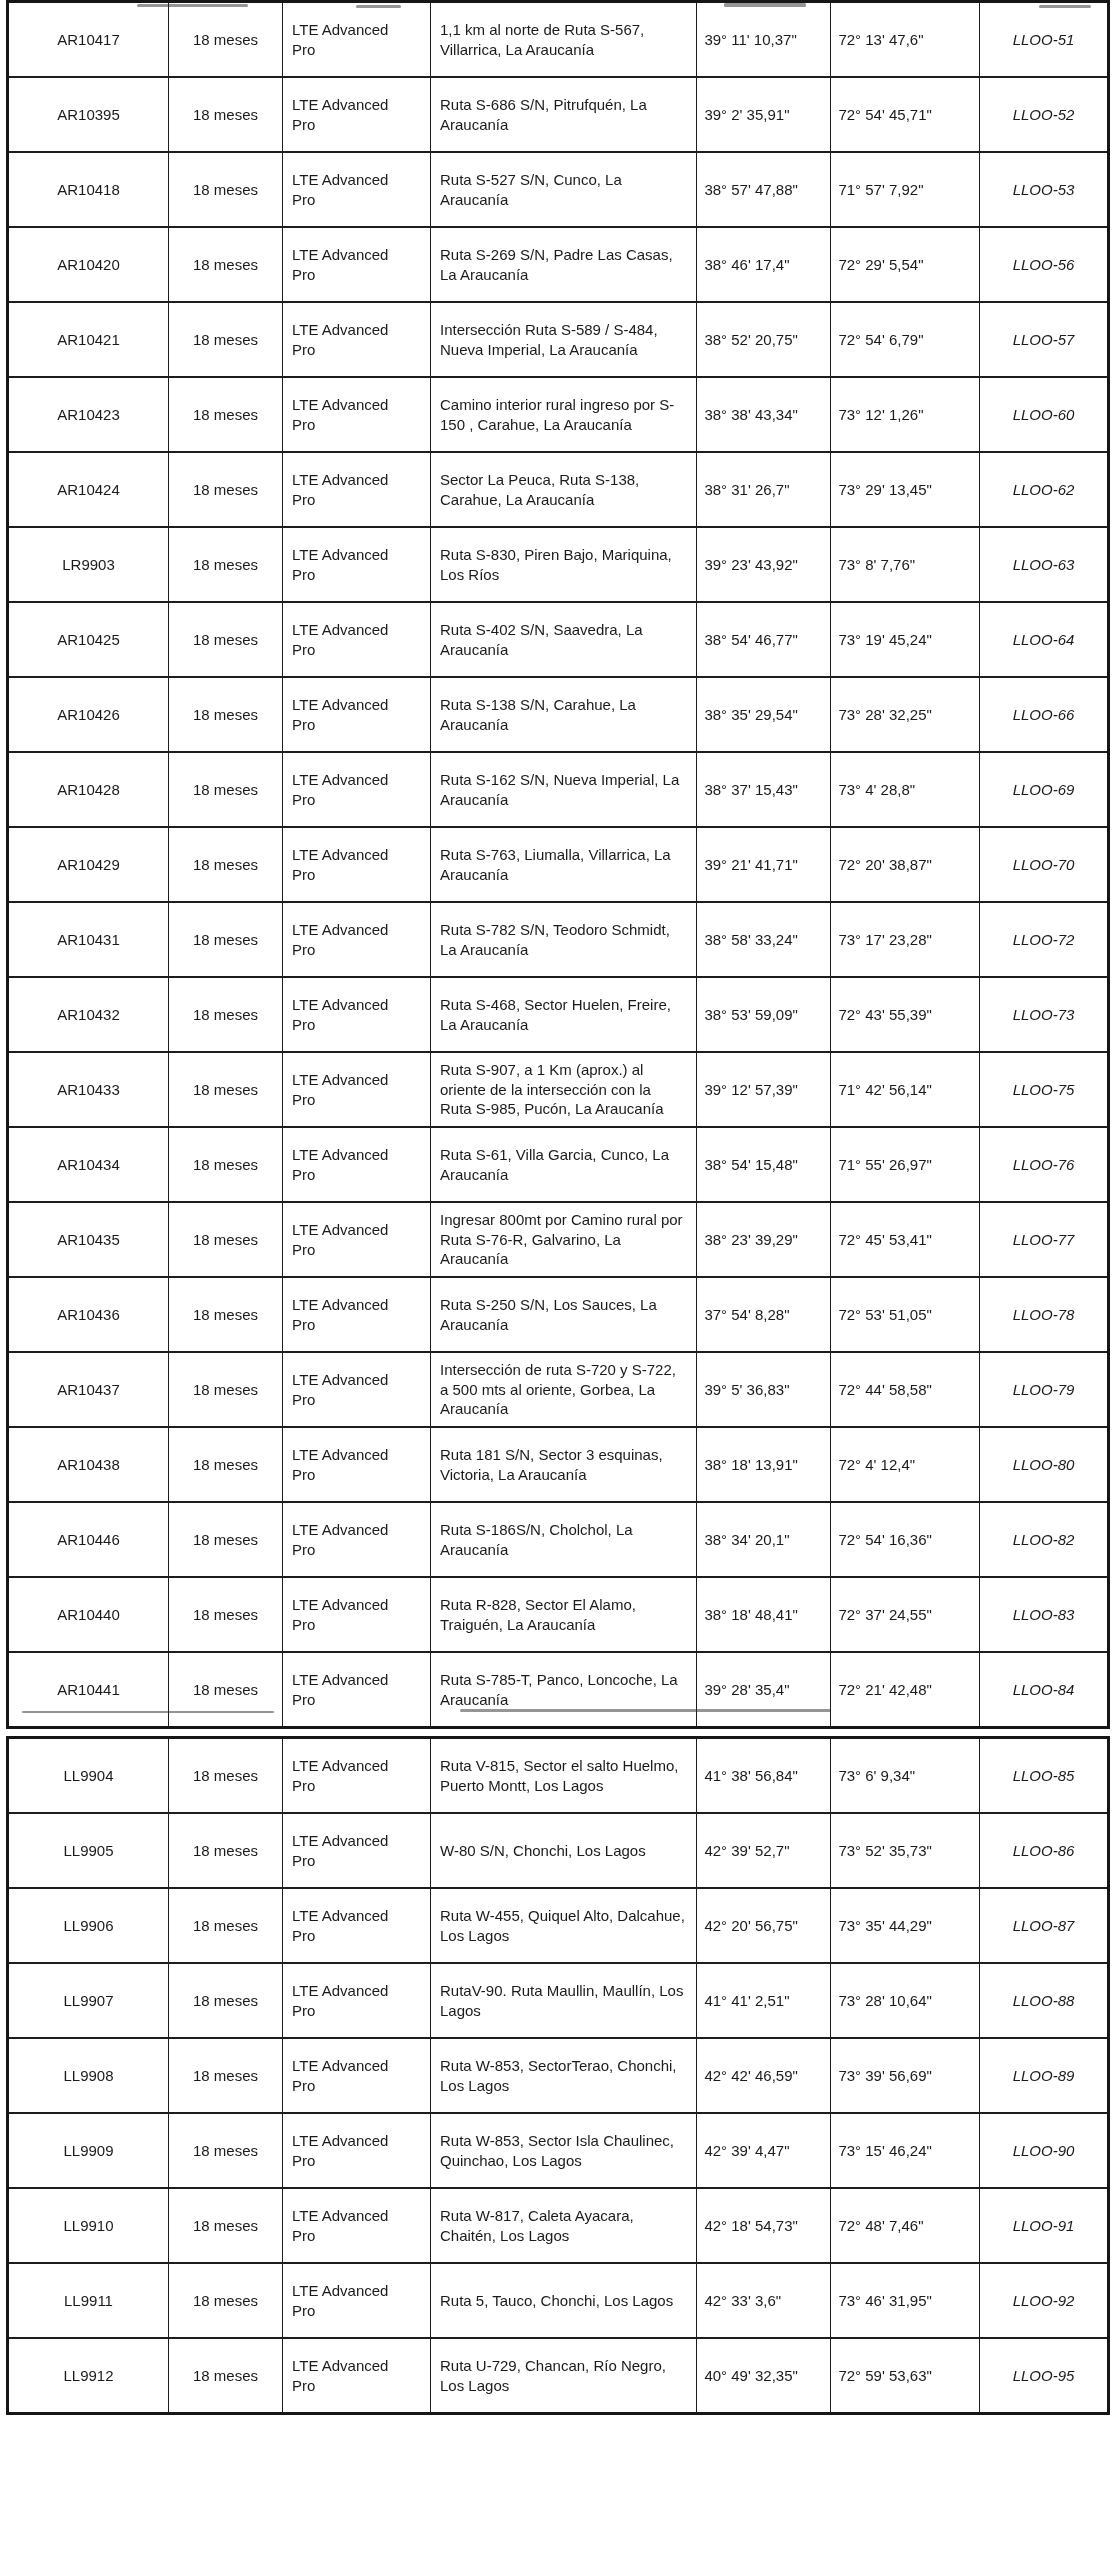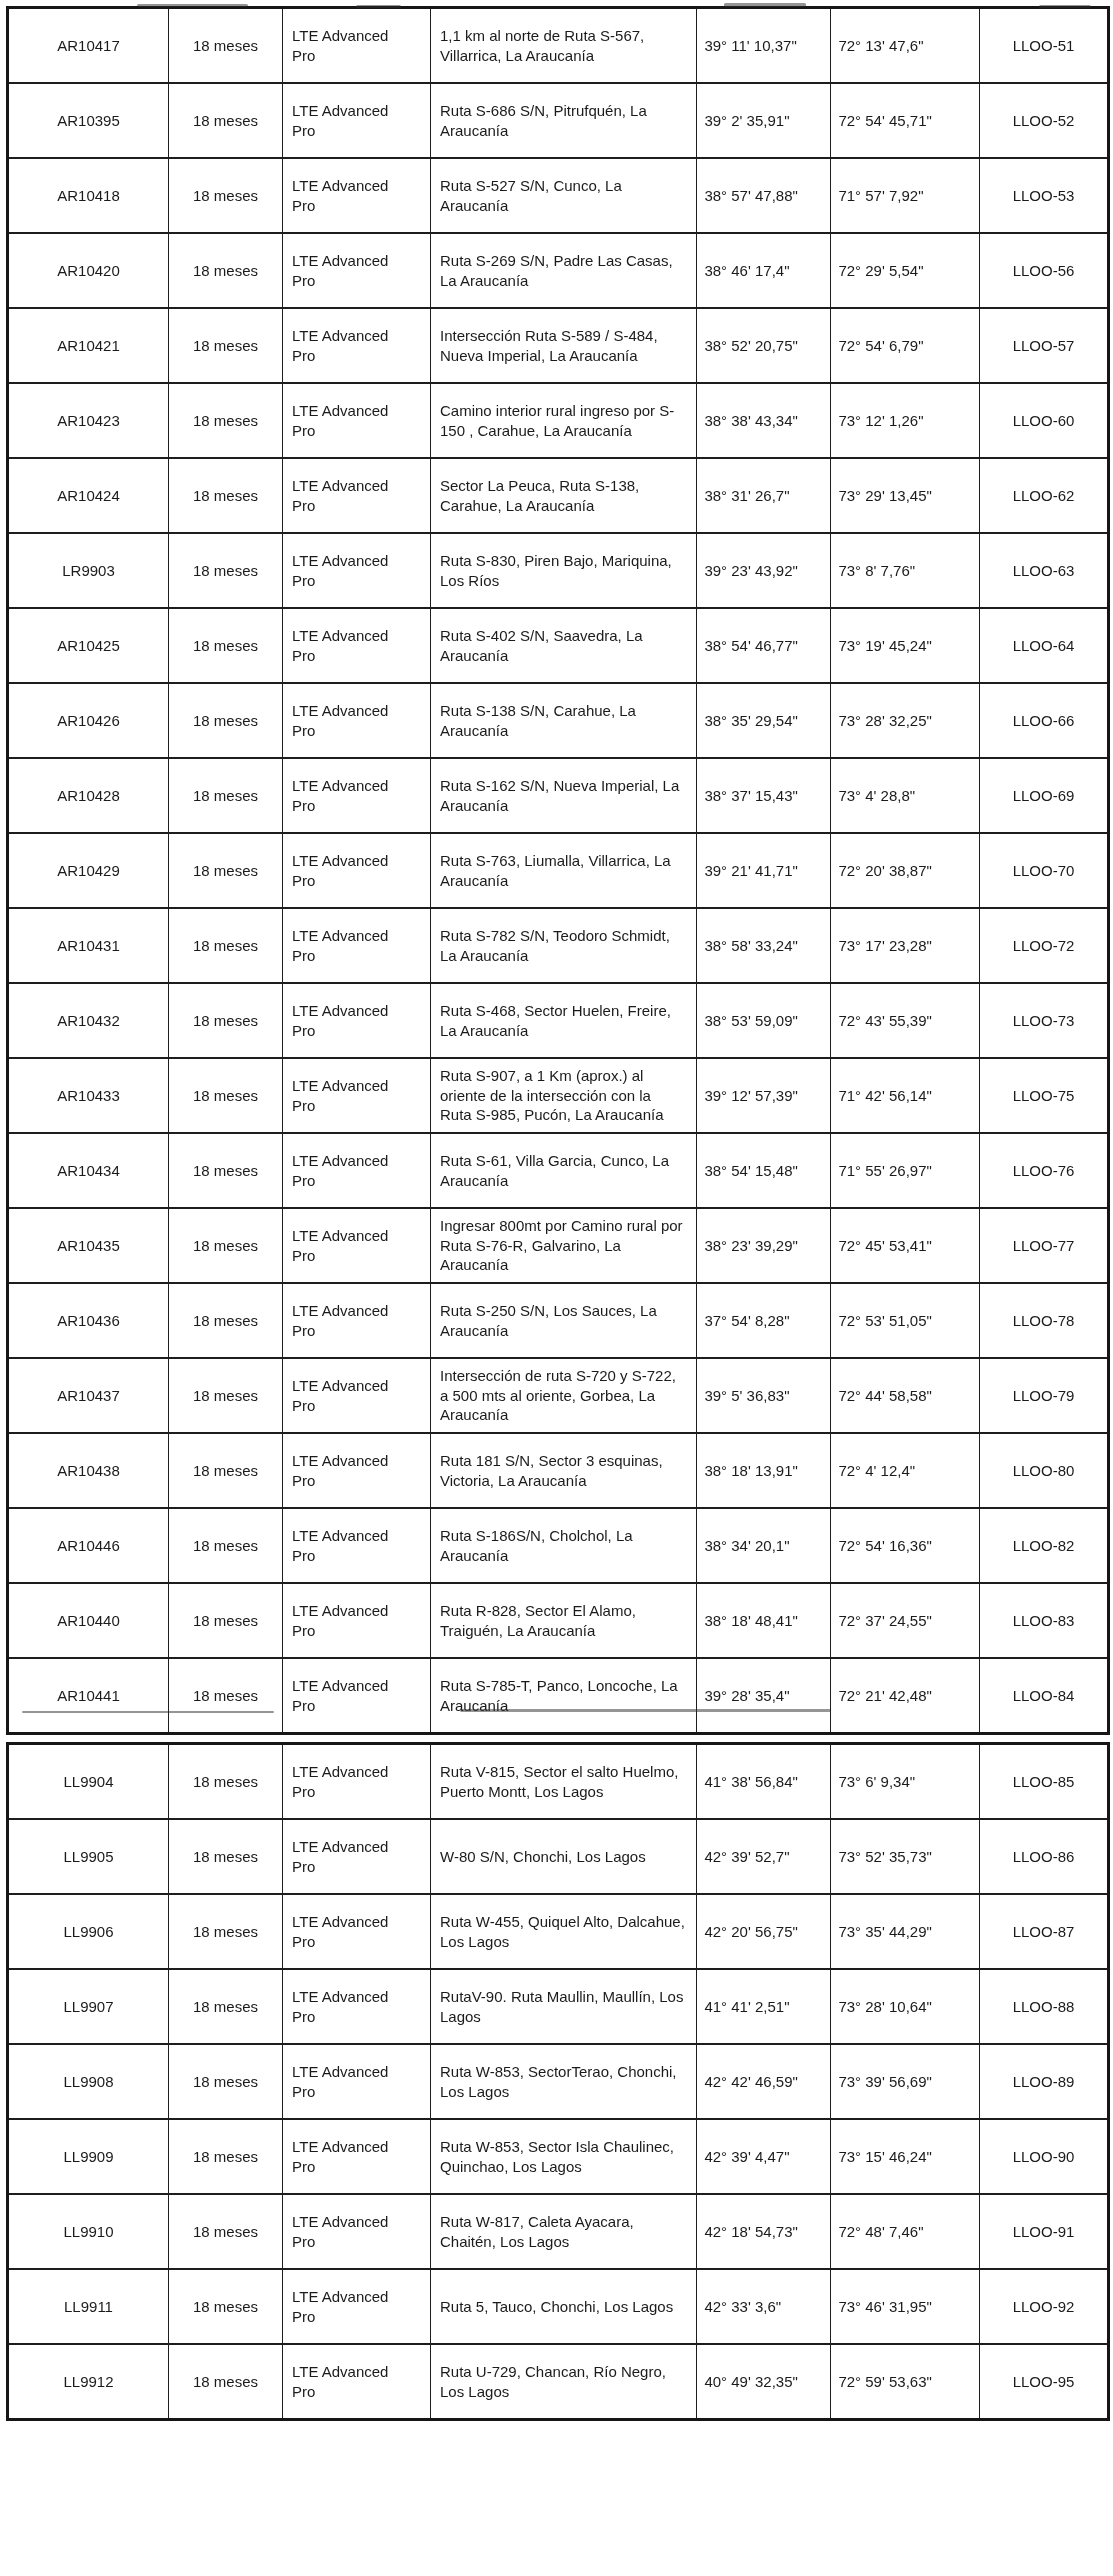--- a/index.html
+++ b/index.html
@@ -19,41 +19,41 @@
     background: #ffffff;
     overflow: hidden;
   }
   table.block {
     border-collapse: collapse;
     table-layout: fixed;
     width: 1101px;
     margin-left: 6px;
     border: 3px solid #161616;
   }
-  table.block-1 { margin-top: 6px; }
+  table.block-1 { }
   table.block-2 { margin-top: 7.4px; }
   td {
     border: 1.5px solid #1d1d1d;
     border-top-width: 2.2px;
     border-bottom-width: 2.2px;
     padding: 6px 9px;
     font-size: 15px;
     line-height: 1.3;
     height: 61px;
     vertical-align: middle;
     word-wrap: break-word;
     background: #ffffff;
   }
   td.c-id   { text-align: center; }
   td.c-dur  { text-align: center; }
   td.c-tech { padding-right: 36px; }
   td.c-loc  { padding-right: 10.4px; }
   td.c-lat  { padding-left: 7.4px; padding-right: 3px; }
   td.c-lng  { padding-left: 7.4px; padding-right: 3px; }
-  td.c-code { text-align: center; }
+  td.c-code { text-align: center; font-style: italic; }
   
   .artifact {
     position: absolute;
     background: #2b2b2b;
     opacity: 0.5;
     border-radius: 1.5px;
     pointer-events: none;
   }
 </style>
 </head>

